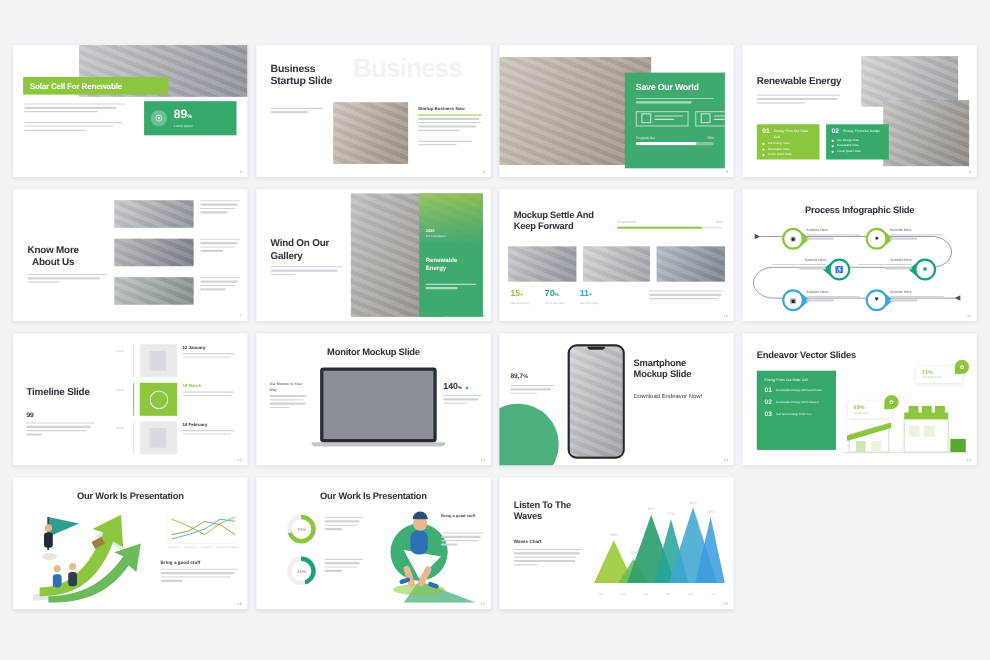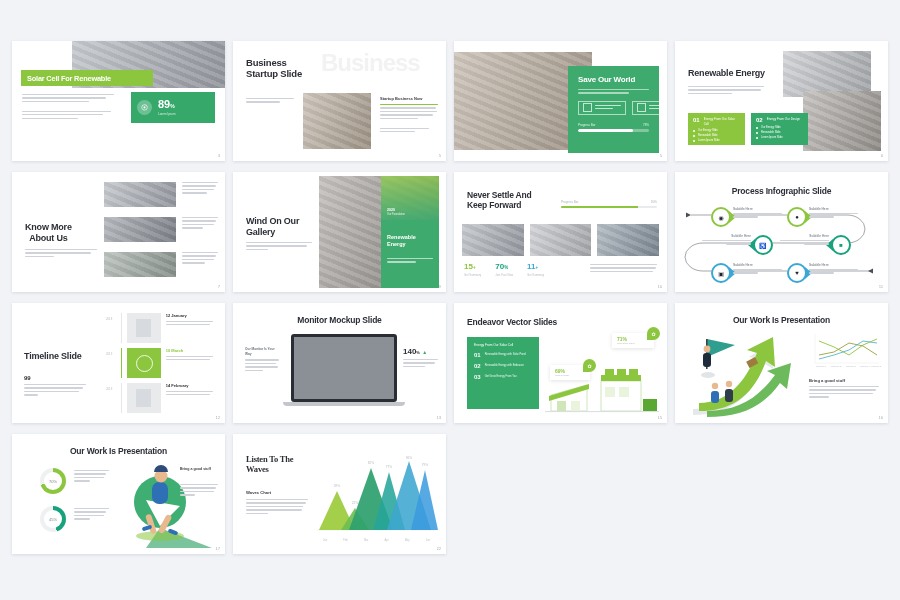--- a/index.html
+++ b/index.html
@@ -210,21 +210,21 @@
   .donut{position:absolute;width:26px;height:26px;border-radius:50%;display:flex;align-items:center;justify-content:center;font-size:4px;color:#7f858c;}
   .donut .in{position:absolute;inset:4px;background:#fff;border-radius:50%;}
   .donut span{position:relative;}
   .s15-t1{position:absolute;left:62px;top:36px;width:36px;}
   .s15-t2{position:absolute;left:62px;top:74px;width:36px;}
   .s15-art{position:absolute;left:104px;top:22px;width:96px;height:92px;}
   .s15-h{position:absolute;left:168px;top:33px;width:38px;font-size:3.6px;font-weight:bold;color:#3a3d44;line-height:1.45;}
   .s15-txt{position:absolute;left:168px;top:50px;width:38px;}
 
   
-  .s16-title{position:absolute;left:13px;top:20px;font-size:8.5px;font-family:Liberation Serif, serif;}
+  .s16-title{position:absolute;left:13px;top:20px;font-size:8.5px;}
   .s16-h{position:absolute;left:13px;top:56px;font-size:4.2px;font-weight:bold;color:#3a3d44;}
   .s16-txt{position:absolute;left:13px;top:65px;width:62px;}
   .s16-chart{position:absolute;left:82px;top:22px;right:8px;height:86px;}
   .s16-lbls{position:absolute;left:82px;right:8px;bottom:12px;display:flex;justify-content:space-around;}
   .s16-lbls span{font-size:2.6px;color:#bfc3c9;}
 </style>
 </head>
 <body>
 
 <div class="grid">
@@ -414,21 +414,21 @@
     <div class="s7-txt lines body-txt">
         <i style="width:100%"></i>
         <i style="width:92%"></i>
         <i style="width:34%"></i>
       </div>
     <div class="pg">9</div>
   </div>
 
   <div class="slide">
     <div class="s8-title ttl">
-      <div>Never Settle And</div>
+      <div>Mockup Settle And</div>
       <div>Keep Forward</div>
     </div>
     <div class="s8-prog">
       <div class="lab">
           <span>Progress Bar</span>
           <span>80%</span>
         </div>
       <div class="s8-bar">
           <i style="width:80%"></i>
         </div>
@@ -607,20 +607,39 @@
       <div class="s11-big"><span>140</span><small>%</small> <span class="ar">▲</span></div>
       <span class="lines body-txt" style="display:block;margin-top:3px">
           <i style="width:96%"></i>
           <i style="width:88%"></i>
           <i style="width:60%"></i>
         </span>
     </div>
     <div class="pg">13</div>
   </div>
 
+  <div class="slide">
+    <div class="s12-blob"></div>
+    <div class="s12-pct"><span>89,7</span><small>%</small></div>
+    <div class="s12-txt lines body-txt">
+        <i style="width:100%"></i>
+        <i style="width:92%"></i>
+        <i style="width:60%"></i>
+      </div>
+    <div class="s12-phone">
+      <div class="s12-notch"></div>
+      <div class="photo ph-c" style="position:absolute;inset:0"></div>
+    </div>
+    <div class="s12-title ttl">
+      <div>Smartphone</div>
+      <div>Mockup Slide</div>
+    </div>
+    <div class="s12-cta">Download Endeavor Now!</div>
+    <div class="pg">14</div>
+  </div>
 
   <div class="slide">
     <div class="s13-title ttl">Endeavor Vector Slides</div>
     <div class="s13-card">
       <div class="hd">Energy From Our Solar Cell</div>
       <div class="s13-it">
           <div class="n">01</div>
           <div class="t">Renewable Energy with Solar Panel</div>
         </div>
       <div class="s13-it">

